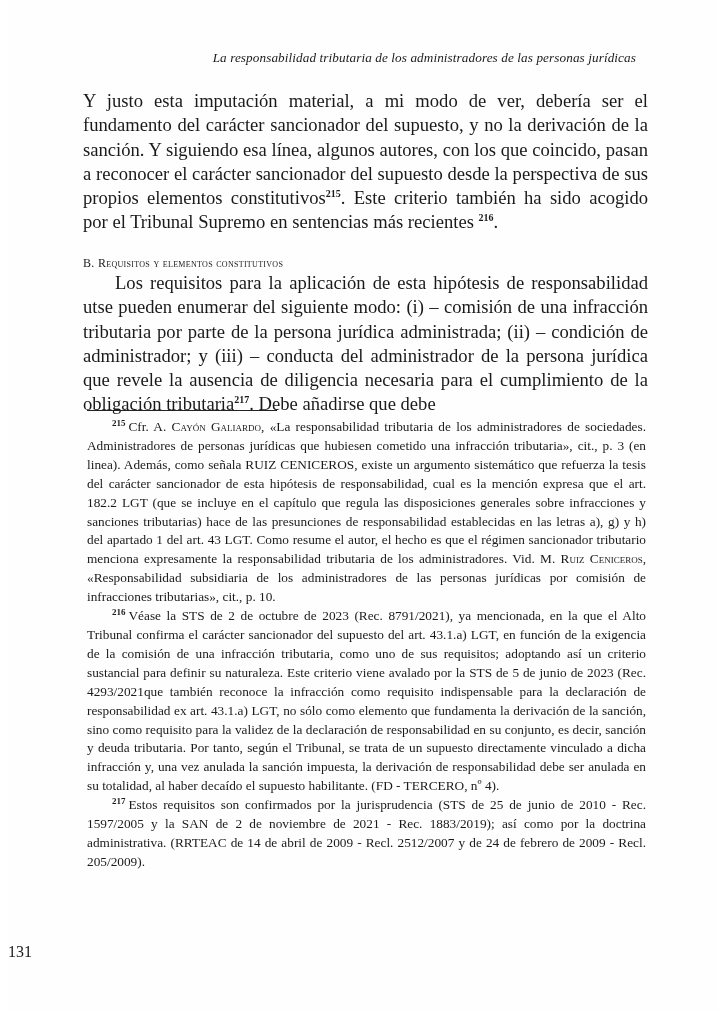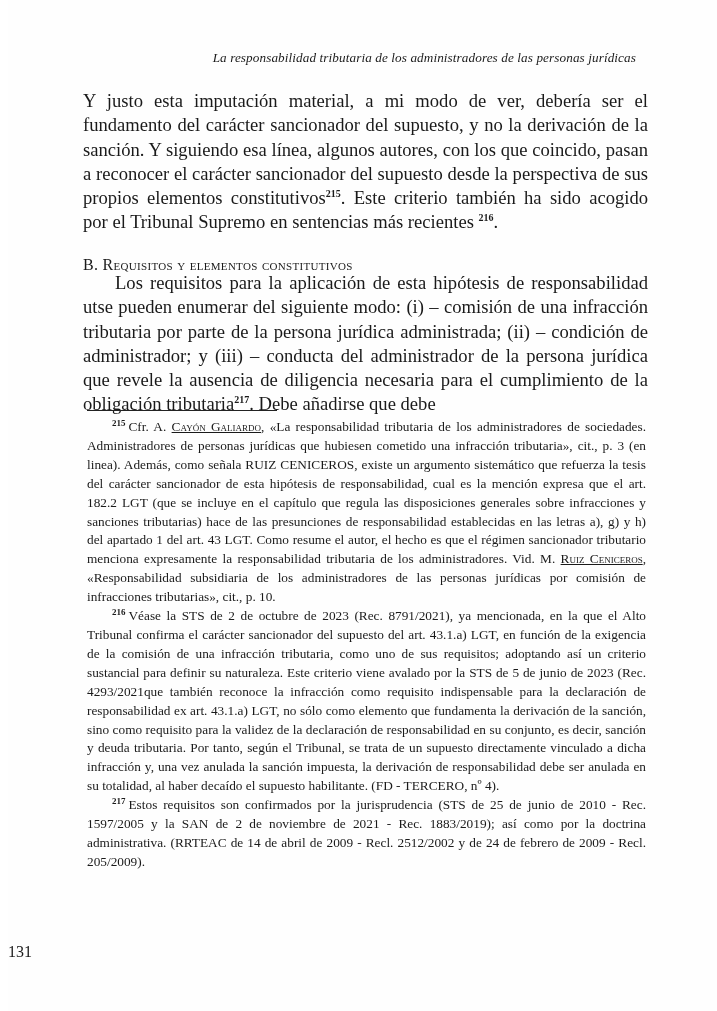--- a/index.html
+++ b/index.html
@@ -2,30 +2,30 @@
 <html><head>
 <meta charset="utf-8">
 <style>
   html, body { margin: 0; padding: 0; background: #ffffff; }
   body { width: 717px; height: 1011px; position: relative; overflow: hidden; color: #1a1a1a; font-family: "DejaVu Serif", serif; }
   .page { position: absolute; left: 0; top: 0; width: 717px; height: 1011px; background: #fefefe; margin-left: 8px; }
   .running-head { position: absolute; left: 140px; width: 488px; top: 50px; text-align: right; font-style: italic; font-size: 13.2px; letter-spacing: 0.1px; font-family: "Liberation Serif", serif; }
   .body-text { position: absolute; left: 75px; width: 565px; font-family: "Liberation Serif", serif; font-size: 18.6px; line-height: 24.3px; text-align: justify; }
   .body-text p { margin: 0; }
   .p1 { top: 89px; }
-  .heading { position: absolute; left: 75px; top: 256px; font-family: "Liberation Serif", serif; font-size: 16px; letter-spacing: 0.3px; font-variant: small-caps; }
+  .heading { position: absolute; left: 75px; top: 256px; font-family: "Liberation Serif", serif; font-size: 12px; letter-spacing: 0.3px; font-variant: small-caps; }
   .p2 { top: 271px; }
   .p2 p { text-indent: 32px; }
   sup { font-size: 10px; line-height: 0; vertical-align: super; font-weight: bold; }
   .rule { position: absolute; left: 79px; top: 410px; width: 190px; border-top: 1.3px solid #222; }
   .notes { position: absolute; left: 79px; width: 559px; top: 418px; font-family: "Liberation Serif", serif; font-size: 13.3px; line-height: 18.9px; text-align: justify; }
   .notes p { margin: 0; }
   .notes .fn { text-indent: 25px; }
   .notes .fn sup { font-size: 9px; margin-right: 3px; }
-  .sc { font-variant: small-caps; text-decoration: underline; }
+  .sc { font-variant: small-caps; }
   .page-number { position: absolute; left: 0; width: 717px; top: 943px; text-align: left; font-family: "Liberation Serif", serif; font-size: 16px; }
 </style>
 </head>
 <body>
 
 <div class="page">
 
   <div class="running-head">La responsabilidad tributaria de los administradores de las personas jurídicas</div>
 
   <div class="body-text p1">
@@ -36,17 +36,17 @@
 
   <div class="body-text p2">
     <p><span>Los requisitos para la aplicación de esta hipótesis de responsabilidad utse pueden enumerar del siguiente modo: (i) – comisión de una infracción tributaria por parte de la persona jurídica administrada; (ii) – condición de administrador; y (iii) – conducta del administrador de la persona jurídica que revele la ausencia de diligencia necesaria para el cumplimiento de la obligación tributaria</span><sup>217</sup><span>. Debe añadirse que debe</span></p>
   </div>
 
   <div class="rule"></div>
 
   <div class="notes">
     <p class="fn"><sup>215</sup><span>Cfr. A. </span><span class="sc">Cayón Galiardo</span><span>, «La responsabilidad tributaria de los administradores de sociedades. Administradores de personas jurídicas que hubiesen cometido una infracción tributaria», cit., p. 3 (en linea). Además, como señala RUIZ CENICEROS, existe un argumento sistemático que refuerza la tesis del carácter sancionador de esta hipótesis de responsabilidad, cual es la mención expresa que el art. 182.2 LGT (que se incluye en el capítulo que regula las disposiciones generales sobre infracciones y sanciones tributarias) hace de las presunciones de responsabilidad establecidas en las letras a), g) y h) del apartado 1 del art. 43 LGT. Como resume el autor, el hecho es que el régimen sancionador tributario menciona expresamente la responsabilidad tributaria de los administradores. Vid. M. </span><span class="sc">Ruiz Ceniceros</span><span>, «Responsabilidad subsidiaria de los administradores de las personas jurídicas por comisión de infracciones tributarias», cit., p. 10.</span></p>
     <p class="fn"><sup>216</sup><span>Véase la STS de 2 de octubre de 2023 (Rec. 8791/2021), ya mencionada, en la que el Alto Tribunal confirma el carácter sancionador del supuesto del art. 43.1.a) LGT, en función de la exigencia de la comisión de una infracción tributaria, como uno de sus requisitos; adoptando así un criterio sustancial para definir su naturaleza. Este criterio viene avalado por la STS de 5 de junio de 2023 (Rec. 4293/2021que también reconoce la infracción como requisito indispensable para la declaración de responsabilidad ex art. 43.1.a) LGT, no sólo como elemento que fundamenta la derivación de la sanción, sino como requisito para la validez de la declaración de responsabilidad en su conjunto, es decir, sanción y deuda tributaria. Por tanto, según el Tribunal, se trata de un supuesto directamente vinculado a dicha infracción y, una vez anulada la sanción impuesta, la derivación de responsabilidad debe ser anulada en su totalidad, al haber decaído el supuesto habilitante. (FD - TERCERO, nº 4).</span></p>
-    <p class="fn"><sup>217</sup><span>Estos requisitos son confirmados por la jurisprudencia (STS de 25 de junio de 2010 - Rec. 1597/2005 y la SAN de 2 de noviembre de 2021 - Rec. 1883/2019); así como por la doctrina administrativa. (RRTEAC de 14 de abril de 2009 - Recl. 2512/2002 y de 24 de febrero de 2009 - Recl. 205/2009).</span></p>
+    <p class="fn"><sup>217</sup><span>Estos requisitos son confirmados por la jurisprudencia (STS de 25 de junio de 2010 - Rec. 1597/2005 y la SAN de 2 de noviembre de 2021 - Rec. 1883/2019); así como por la doctrina administrativa. (RRTEAC de 14 de abril de 2009 - Recl. 2512/2007 y de 24 de febrero de 2009 - Recl. 205/2009).</span></p>
   </div>
 
   <div class="page-number">131</div>
 </div>
 
 </body></html>

